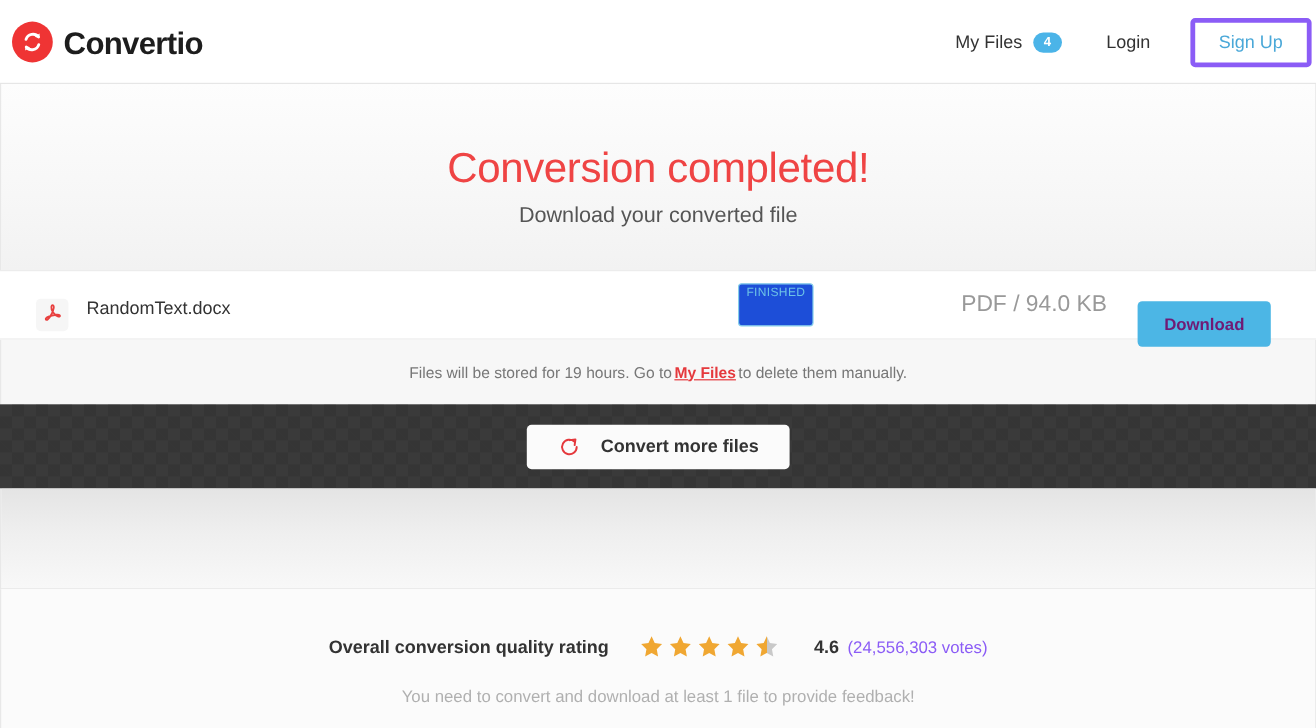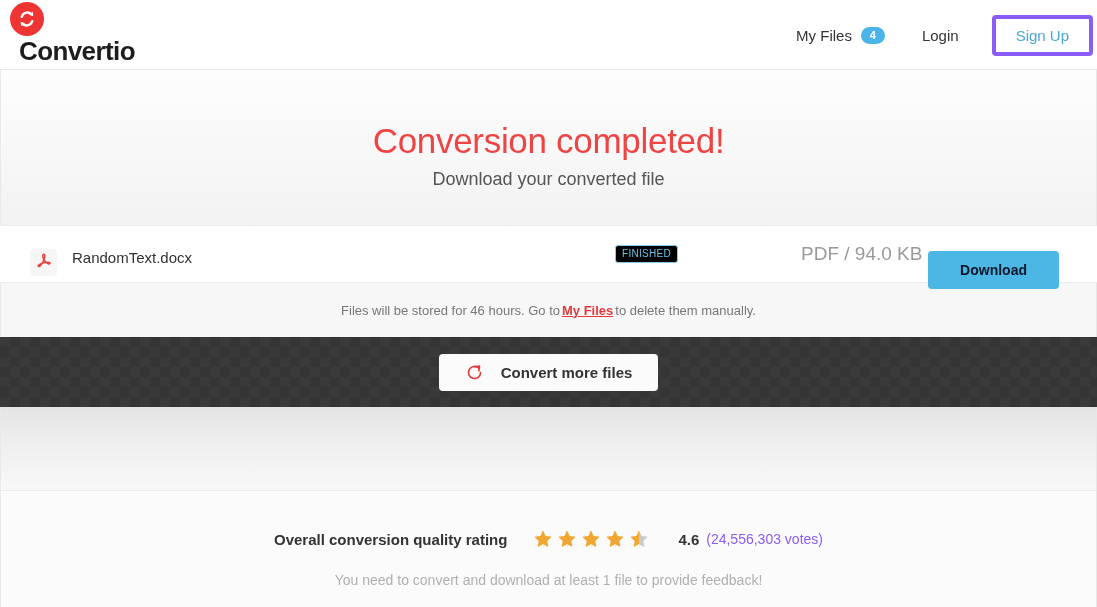--- a/index.html
+++ b/index.html
@@ -22,24 +22,23 @@
   .header {
     position: relative;
     height: 70px;
     background: #ffffff;
     border-bottom: 1px solid #e6e6e6;
     display: flex;
     align-items: center;
   }
   .logo {
     display: flex;
-    align-items: flex-start;
+    align-items: flex-end;
     margin-left: 10px;
     cursor: pointer;
-    flex-direction: column;
   }
   .logo-mark {
     width: 34px; height: 34px;
     border-radius: 50%;
     background: #ef3434;
     display: flex; align-items: center; justify-content: center;
     flex: none;
   }
   .logo-text {
     font-size: 26px;
@@ -168,40 +167,40 @@
     font-size: 15px;
     color: #333333;
   }
   .status-badge {
     position: absolute;
     left: 615px;
     border: 1px solid #84cdea;
     border-radius: 3px;
     color: #6cc2e6;
     font-size: 10px;
-    padding: 2px 6px 3px 6px;
+    padding: 2px 6px 21px 6px;
     letter-spacing: 0.3px;
-    background: #000000;
+    background: #1d4ed8;
   }
   .file-meta {
     position: absolute;
     left: 801px;
     font-size: 19px;
     color: #999999;
   }
   .download-btn {
     position: absolute;
     right: 38px;
     background: #4cb6e5;
-    color: #0f172a;
+    color: #701a75;
     border: none;
     border-radius: 4px;
     font-size: 14px;
     font-weight: bold;
-    padding: 11px 32px;
+    padding: 11px 22px;
     cursor: pointer;
     font-family: "Liberation Sans", sans-serif;
     margin-top: 32px;
   }
 
   
   .notice {
     height: 54px;
     background: #f7f7f7;
     border-left: 1px solid #e8e8e8;
@@ -351,21 +350,21 @@
         </svg>
       </span>
       <span class="file-name">RandomText.docx</span>
     </div>
     <div class="status-badge">FINISHED</div>
     <div class="file-meta">PDF / 94.0 KB</div>
     <button class="download-btn">Download</button>
   </div>
 
   <div class="notice">
-    <span>Files will be stored for 46 hours. Go to</span>
+    <span>Files will be stored for 19 hours. Go to</span>
     <a>My Files</a>
     <span>to delete them manually.</span>
   </div>
 
   <div class="cta-band">
     <button class="cta-btn">
       <span class="cta-icon">
         <svg width="19" height="19" viewBox="0 0 20 20">
           <path d="M16.4 10 A6.4 6.4 0 1 1 14.3 5.2" fill="none" stroke="#e5393d" stroke-width="1.7" stroke-linecap="round"></path>
           <path d="M10.2 4.0 L15.3 3.3 L14.6 8.3" fill="none" stroke="#e5393d" stroke-width="1.7" stroke-linecap="round" stroke-linejoin="round"></path>

